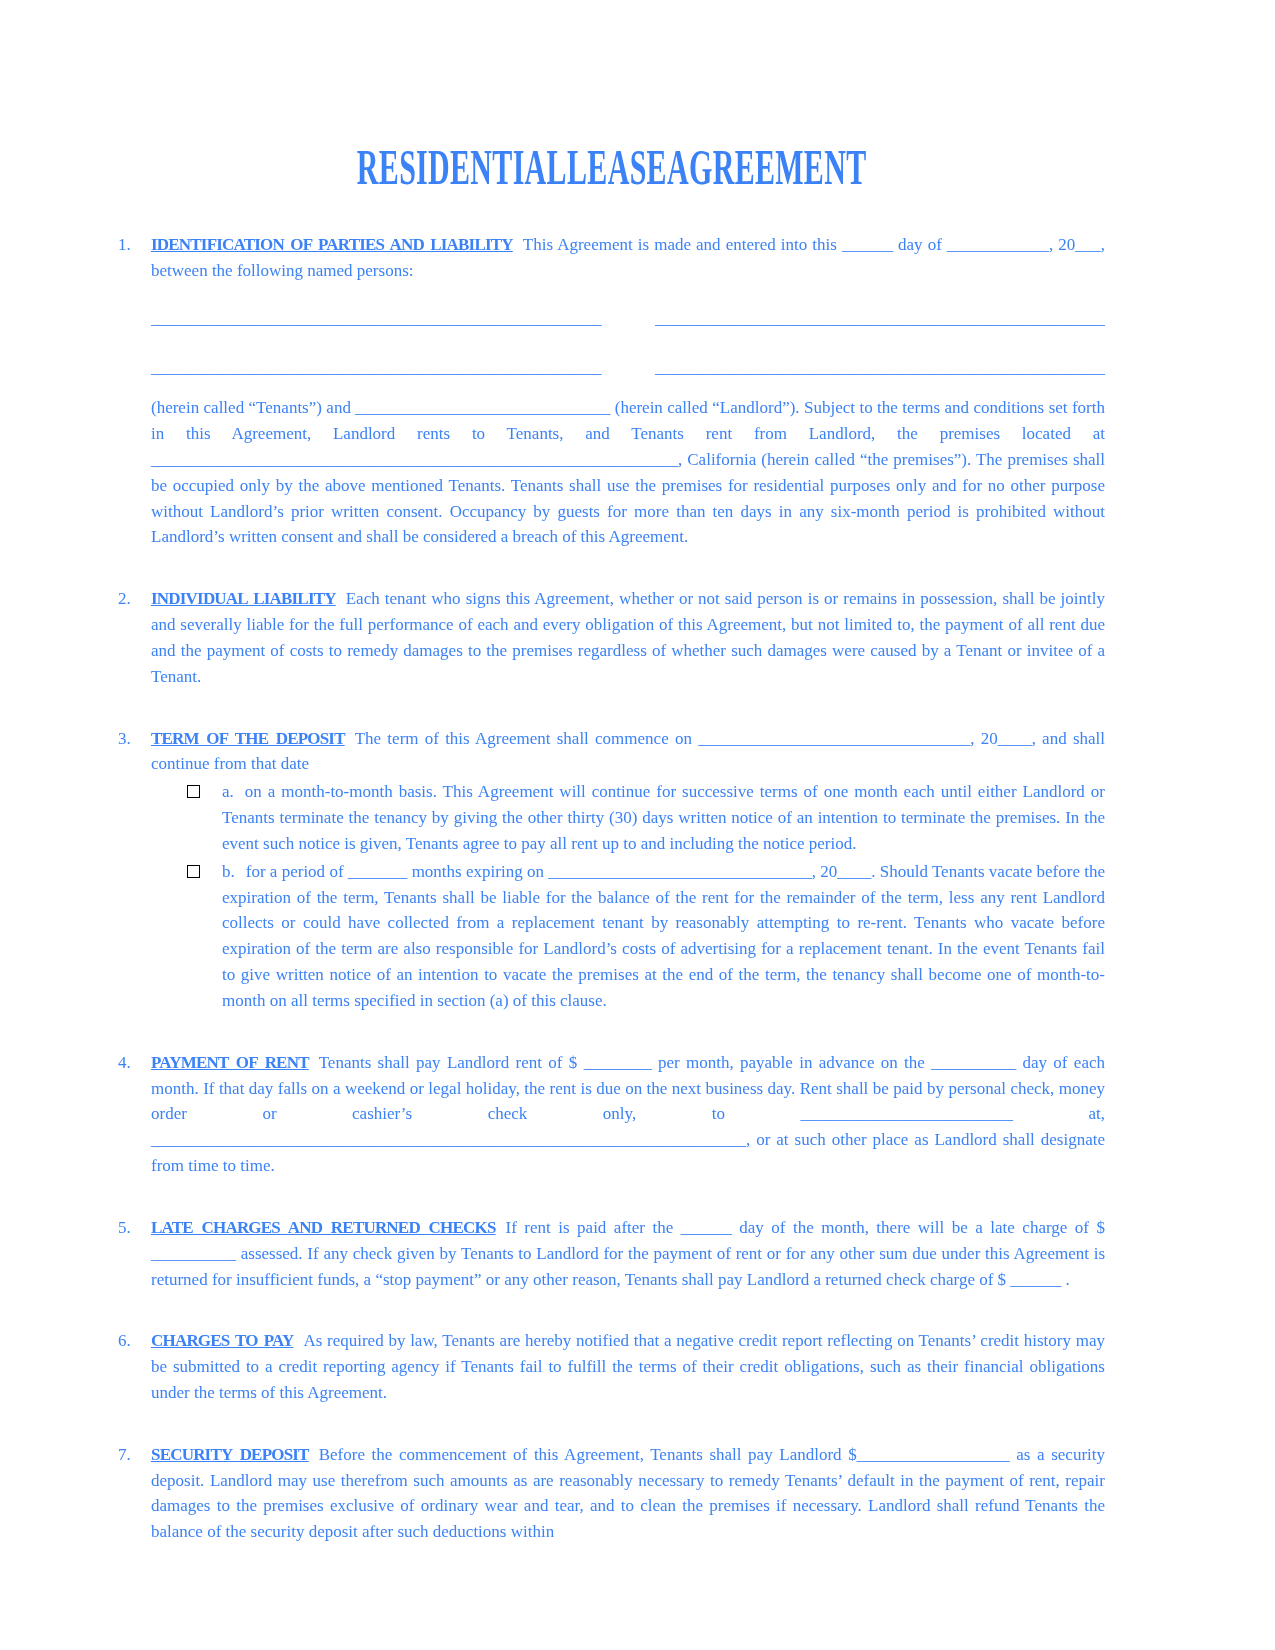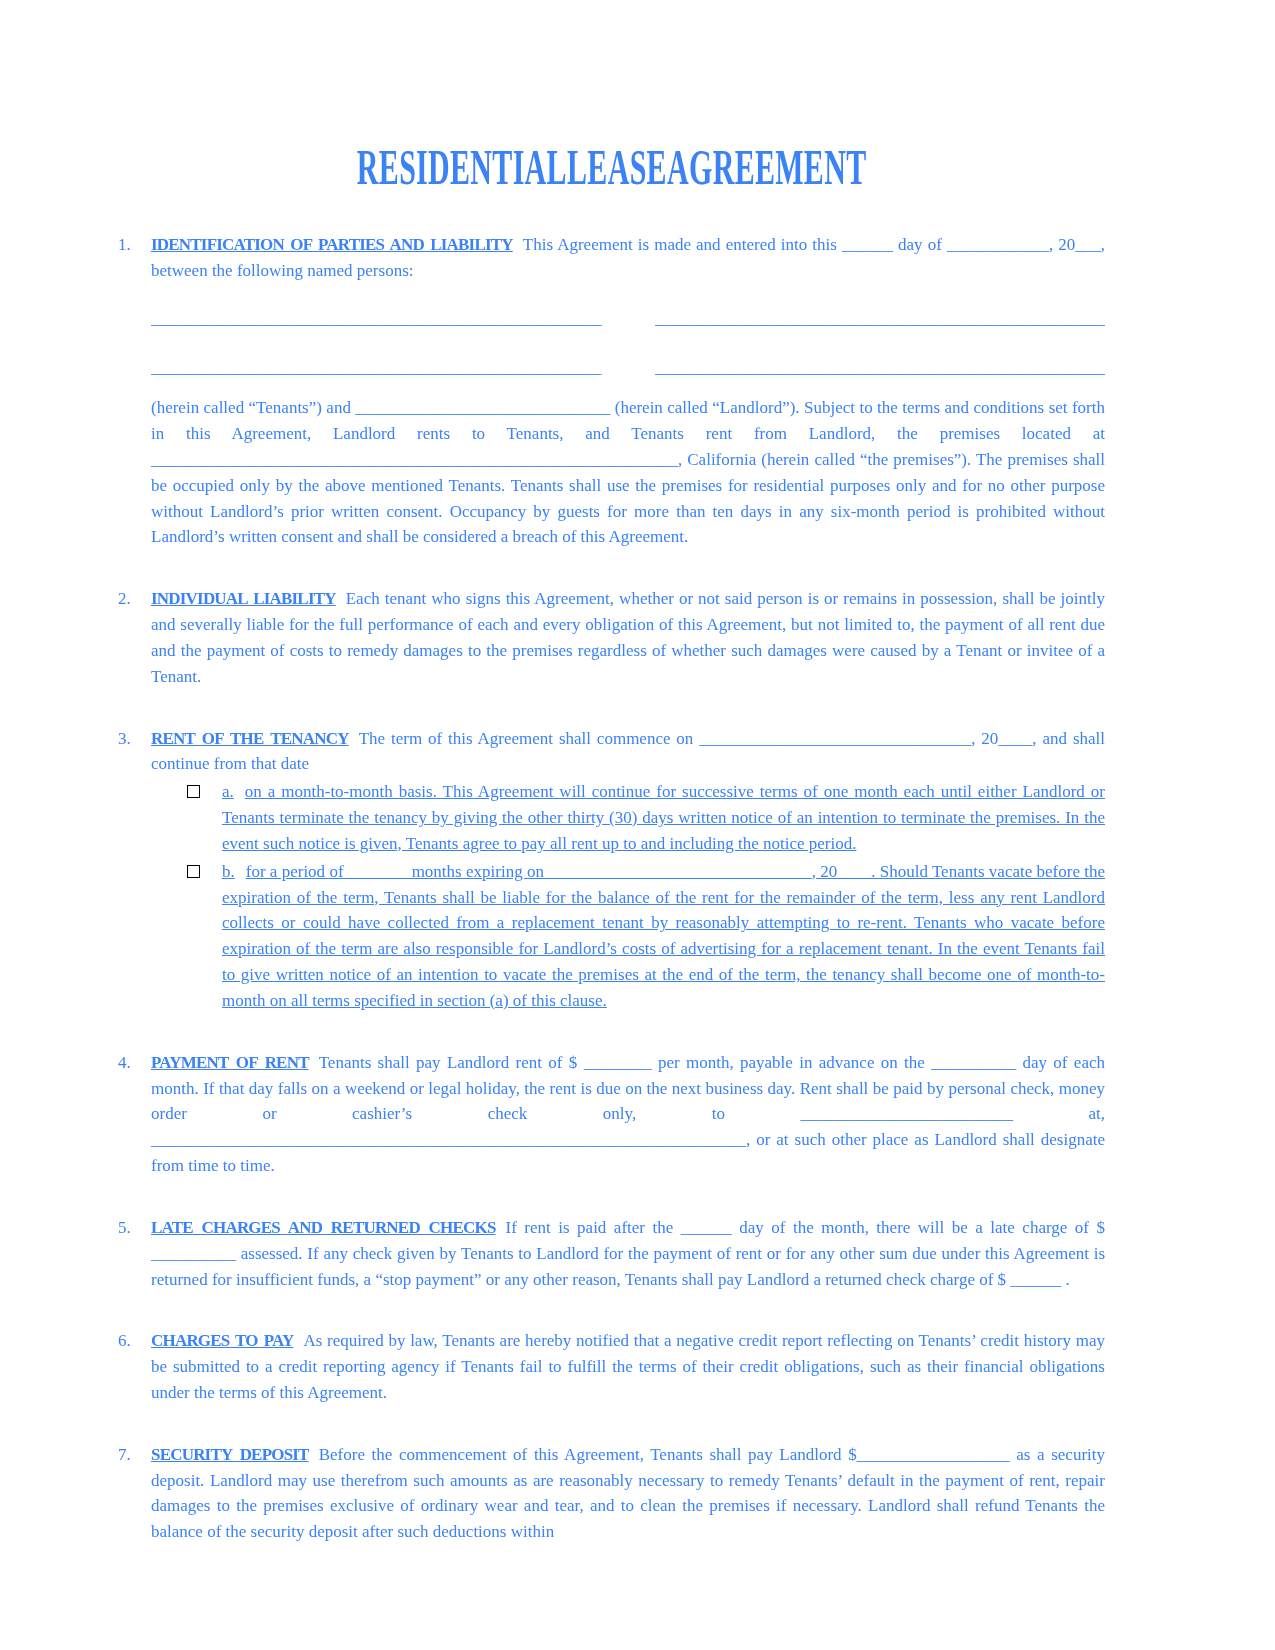--- a/index.html
+++ b/index.html
@@ -41,21 +41,21 @@
     letter-spacing: -0.8px;
     margin-right: 10px;
     word-spacing: 2px;
   }
   .sig-rows { margin-top: 22px; margin-bottom: 14px; }
   .sig-row { display: flex; justify-content: space-between; text-align: right; }
   .sig-row + .sig-row { margin-top: 24px; }
   .sig-line { white-space: nowrap; overflow: hidden; }
   .body-after-sig { margin-top: 10px; }
   .items { margin-top: 2px; }
-  .item { display: flex; margin-left: 36px; margin-top: 2px; text-decoration: underline; }
+  .item { display: flex; margin-left: 36px; margin-top: 2px; }
   .checkbox {
     width: 13px;
     height: 13px;
     border: 1.6px solid #000;
     flex: none;
     margin-top: 6px;
     margin-right: 22px;
     background: #fff;
   }
   .item-text { flex: 1; min-width: 0; text-align: justify; }
@@ -89,21 +89,21 @@
   <div class="sec">
     <div class="num">2.</div>
     <div class="content">
       <p class="para"><span class="head">INDIVIDUAL LIABILITY</span><span>Each tenant who signs this Agreement, whether or not said person is or remains in possession, shall be jointly and severally liable for the full performance of each and every obligation of this Agreement, but not limited to, the payment of all rent due and the payment of costs to remedy damages to the premises regardless of whether such damages were caused by a Tenant or invitee of a Tenant.</span></p>
     </div>
   </div>
 
   <div class="sec">
     <div class="num">3.</div>
     <div class="content">
-      <p class="para"><span class="head">RENT OF THE TENANCY</span><span>The term of this Agreement shall commence on ________________________________, 20____, and shall continue from that date</span></p>
+      <p class="para"><span class="head">TERM OF THE DEPOSIT</span><span>The term of this Agreement shall commence on ________________________________, 20____, and shall continue from that date</span></p>
       <div class="items">
         <div class="item">
           <span class="checkbox"></span>
           <span class="item-text"><span class="item-label">a.</span><span>on a month-to-month basis.  This Agreement will continue for successive terms of one month each until either Landlord or Tenants terminate the tenancy by giving the other thirty (30) days written notice of an intention to terminate the premises.  In the event such notice is given, Tenants agree to pay all rent up to and including the notice period.</span></span>
         </div>
         <div class="item">
           <span class="checkbox"></span>
           <span class="item-text"><span class="item-label">b.</span><span>for a period of _______ months expiring on _______________________________, 20____.  Should Tenants vacate before the expiration of the term, Tenants shall be liable for the balance of the rent for the remainder of the term, less any rent Landlord collects or could have collected from a replacement tenant by reasonably attempting to re-rent.  Tenants who vacate before expiration of the term are also responsible for Landlord’s costs of advertising for a replacement tenant.  In the event Tenants fail to give written notice of an intention to vacate the premises at the end of the term, the tenancy shall become one of month-to-month on all terms specified in section (a) of this clause.</span></span>
         </div>
       </div>

